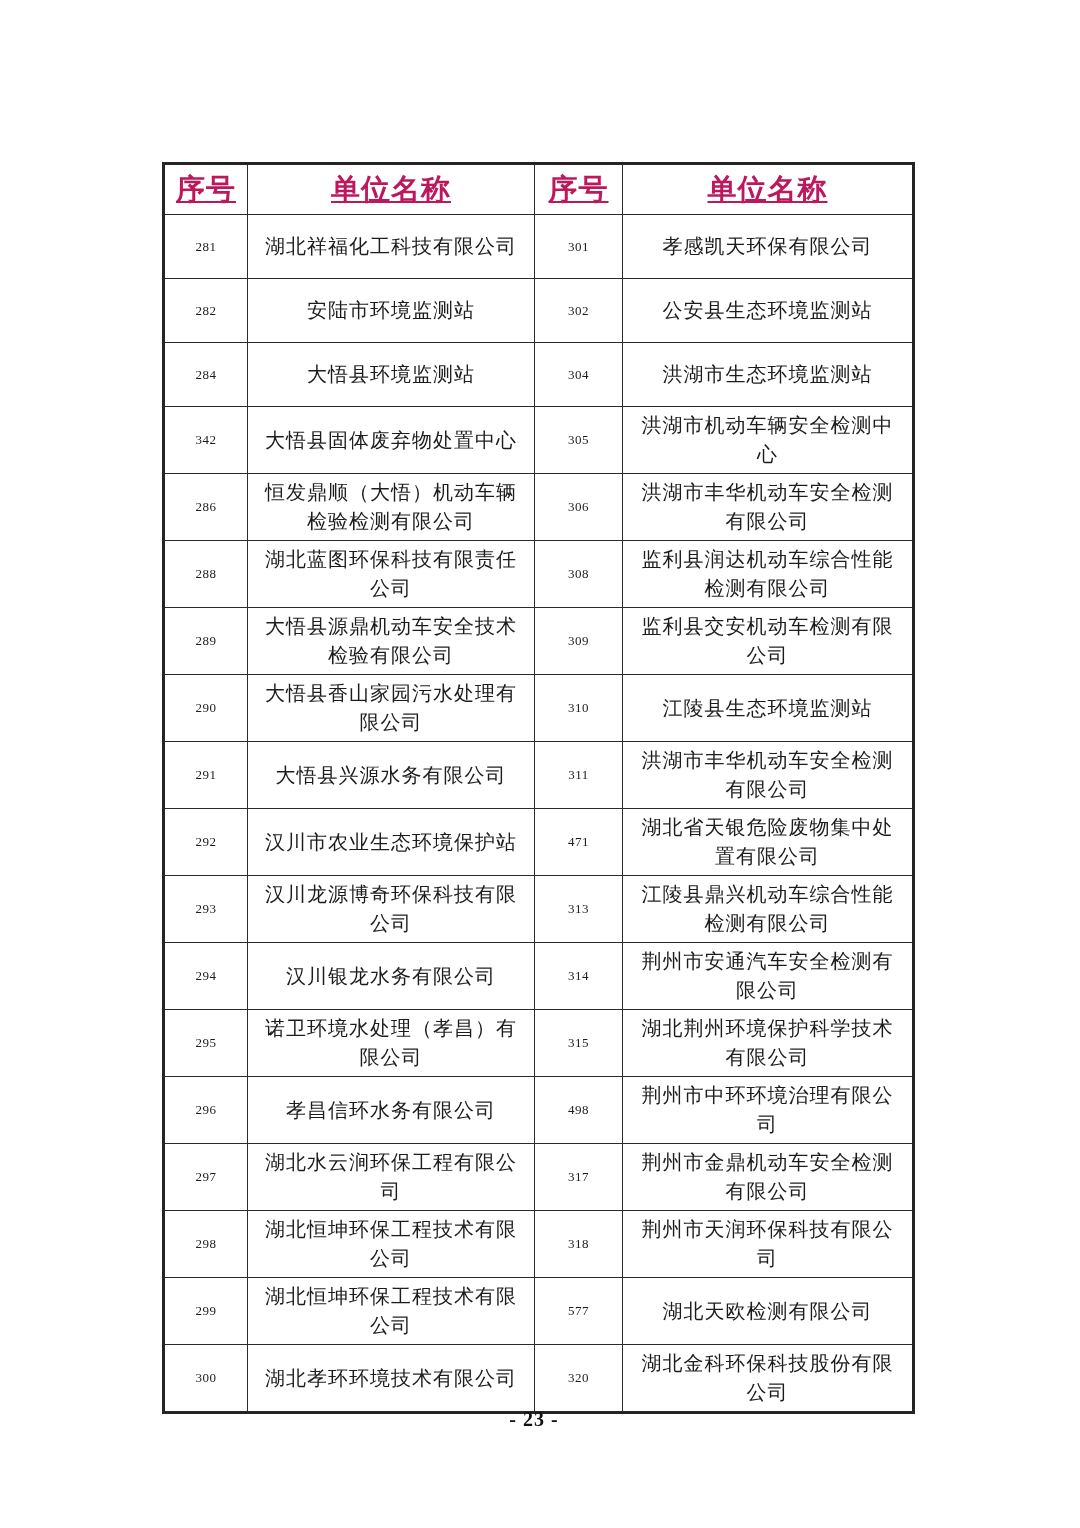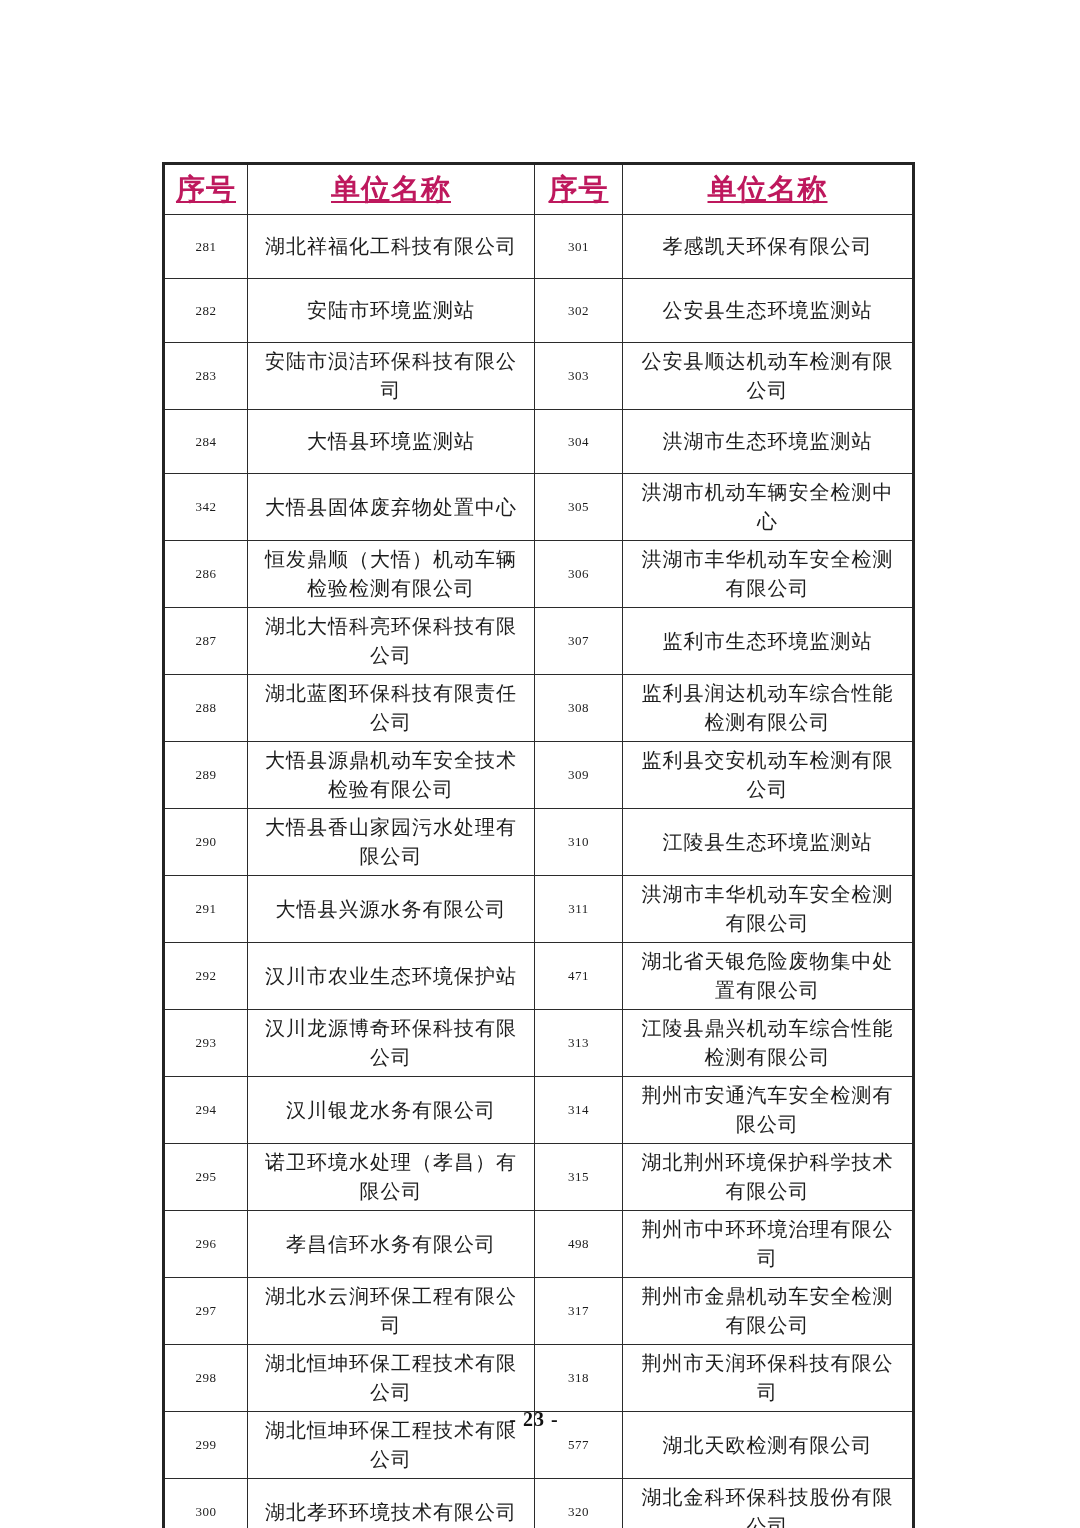--- a/index.html
+++ b/index.html
@@ -97,50 +97,38 @@
     <td class="no">301</td>
     <td class="name">孝感凯天环保有限公司</td>
   </tr>
         <tr>
     <td class="no">282</td>
     <td class="name">安陆市环境监测站</td>
     <td class="no">302</td>
     <td class="name">公安县生态环境监测站</td>
   </tr>
         <tr>
-    <td class="no">283</td>
-    <td class="name">安陆市涢洁环保科技有限公司</td>
-    <td class="no">303</td>
-    <td class="name">公安县顺达机动车检测有限公司</td>
-  </tr>
-        <tr>
     <td class="no">284</td>
     <td class="name">大悟县环境监测站</td>
     <td class="no">304</td>
     <td class="name">洪湖市生态环境监测站</td>
   </tr>
         <tr>
     <td class="no">342</td>
     <td class="name">大悟县固体废弃物处置中心</td>
     <td class="no">305</td>
     <td class="name">洪湖市机动车辆安全检测中心</td>
   </tr>
         <tr>
     <td class="no">286</td>
     <td class="name">恒发鼎顺（大悟）机动车辆检验检测有限公司</td>
     <td class="no">306</td>
     <td class="name">洪湖市丰华机动车安全检测有限公司</td>
   </tr>
         <tr>
-    <td class="no">287</td>
-    <td class="name">湖北大悟科亮环保科技有限公司</td>
-    <td class="no">307</td>
-    <td class="name">监利市生态环境监测站</td>
-  </tr>
-        <tr>
     <td class="no">288</td>
     <td class="name">湖北蓝图环保科技有限责任公司</td>
     <td class="no">308</td>
     <td class="name">监利县润达机动车综合性能检测有限公司</td>
   </tr>
         <tr>
     <td class="no">289</td>
     <td class="name">大悟县源鼎机动车安全技术检验有限公司</td>
     <td class="no">309</td>
     <td class="name">监利县交安机动车检测有限公司</td>

